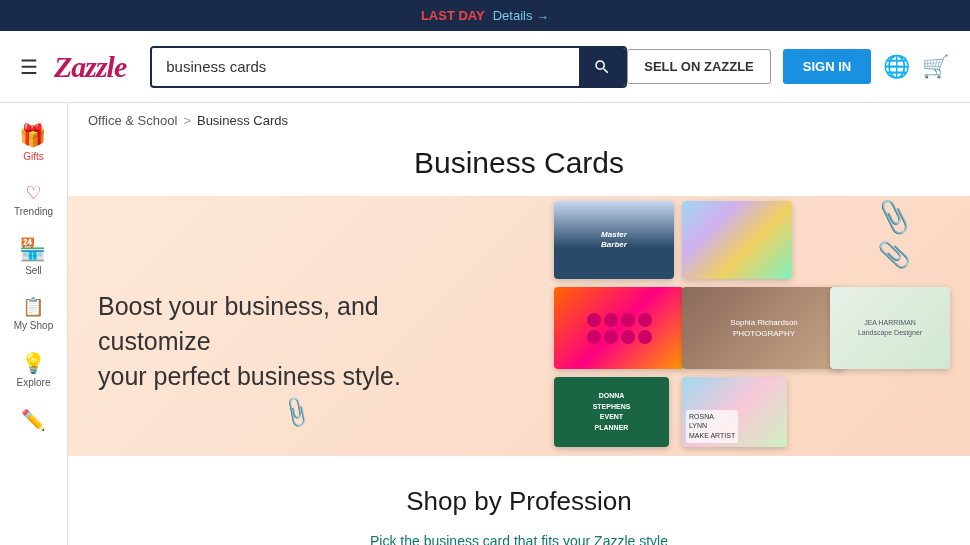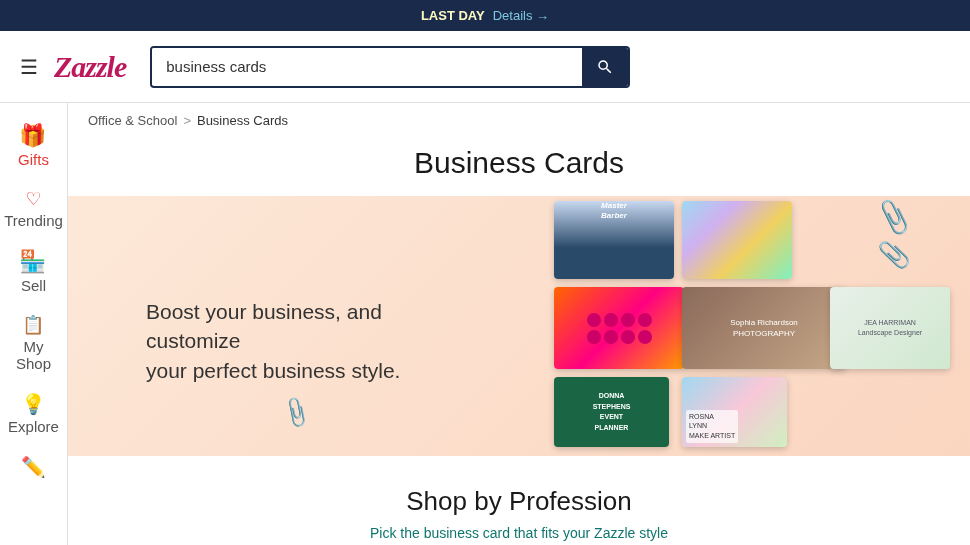--- a/index.html
+++ b/index.html
@@ -10,21 +10,21 @@
       background: #1a2a4a;
       color: #fff;
       text-align: center;
       padding: 8px 16px;
       font-size: 13px;
       display: flex;
       align-items: center;
       justify-content: center;
       gap: 8px;
     }
-    .top-banner .last-day { font-weight: bold; color: #fef9c3; }
+    .top-banner .last-day { font-weight: bold; color: #ef4444; }
     .top-banner .details { color: #7ec8e3; cursor: pointer; text-decoration: none; }
 
     
     .header {
       display: flex;
       align-items: center;
       padding: 10px 20px;
       border-bottom: 1px solid #e0e0e0;
       background: #fff;
       height: 72px;
@@ -118,21 +118,21 @@
     .sidebar-item {
       display: flex;
       flex-direction: column;
       align-items: center;
       padding: 8px 6px;
       cursor: pointer;
       width: 100%;
       text-align: center;
     }
     .sidebar-item .icon { font-size: 22px; margin-bottom: 2px; }
-    .sidebar-item .label { font-size: 15px; color: #555; }
+    .sidebar-item .label { font-size: 10px; color: #555; }
     .sidebar-item.active .icon { color: #e53935; }
     .sidebar-item.active .label { color: #e53935; }
 
     
     .content {
       flex: 1;
       overflow-y: auto;
       background: #fff;
     }
 
@@ -167,40 +167,39 @@
       align-items: center;
       position: relative;
       min-height: 260px;
       overflow: hidden;
     }
     .hero-text {
       max-width: 320px;
       z-index: 2;
     }
     .hero-text p {
-      font-size: 21px;
+      font-size: 25px;
       color: #333;
       line-height: 1.4;
-      margin-left: 48px;
     }
 
     
     .clip { font-size: 20px; color: #e87070; position: absolute; }
     .clip-3 { left: 210px; bottom: 40px; transform: rotate(30deg); color: #70c870; }
 
     
     .shop-section {
       padding: 30px 20px 10px;
       text-align: center;
     }
     .shop-section h2 {
       font-size: 26px;
       font-weight: 400;
       color: #1a1a1a;
-      margin-bottom: 8px;
+      margin-bottom: 16px;
     }
     .shop-section p {
       font-size: 14px;
       color: #0f766e;
     }
 
     
     .hero-grid {
       position: absolute;
       right: 10px;
@@ -211,21 +210,21 @@
       gap: 8px;
     }
     .hcard {
       border-radius: 4px;
       box-shadow: 0 2px 6px rgba(0,0,0,0.2);
       overflow: hidden;
     }
     .hcard-barber {
       width: 120px; height: 78px;
       background: linear-gradient(180deg, #c8d8f0 0%, #2a4a6a 60%);
-      display: flex; flex-direction: column; align-items: center; justify-content: flex-start;
+      display: flex; flex-direction: column; align-items: center; justify-content: center;
     }
     .hcard-barber-text { color: #fff; font-size: 8px; font-style: italic; font-weight: bold; text-align: center; line-height: 1.3; }
     .hcard-holo {
       width: 110px; height: 78px;
       background: linear-gradient(135deg, #a0d8f0 0%, #d0b0f0 30%, #f0d060 60%, #80f0c0 100%);
     }
     .hcard-pink {
       width: 130px; height: 82px;
       background: linear-gradient(135deg, #ff6600 0%, #ff0080 50%, #ff9900 100%);
       display: flex; align-items: center; justify-content: center;
@@ -268,20 +267,26 @@
   <span class="hamburger">☰</span>
   <div class="logo">Zazzle</div>
   <div class="search-bar">
     <input type="text" value="business cards" style="">
     <button class="search-btn">
       <svg viewBox="0 0 24 24">
         <path d="M15.5 14h-.79l-.28-.27A6.471 6.471 0 0 0 16 9.5 6.5 6.5 0 1 0 9.5 16c1.61 0 3.09-.59 4.23-1.57l.27.28v.79l5 4.99L20.49 19l-4.99-5zm-6 0C7.01 14 5 11.99 5 9.5S7.01 5 9.5 5 14 7.01 14 9.5 11.99 14 9.5 14z"></path>
       </svg>
     </button>
   </div>
+  <div class="header-actions">
+    <button class="sell-btn">SELL ON ZAZZLE</button>
+    <button class="sign-in-btn">SIGN IN</button>
+    <span class="globe-icon">🌐</span>
+    <span class="cart-icon">🛒</span>
+  </div>
 </div>
 
 <div class="main-layout">
 
   <div class="sidebar">
     <div class="sidebar-item active">
       <span class="icon">🎁</span>
       <span class="label">Gifts</span>
     </div>
     <div class="sidebar-item">

